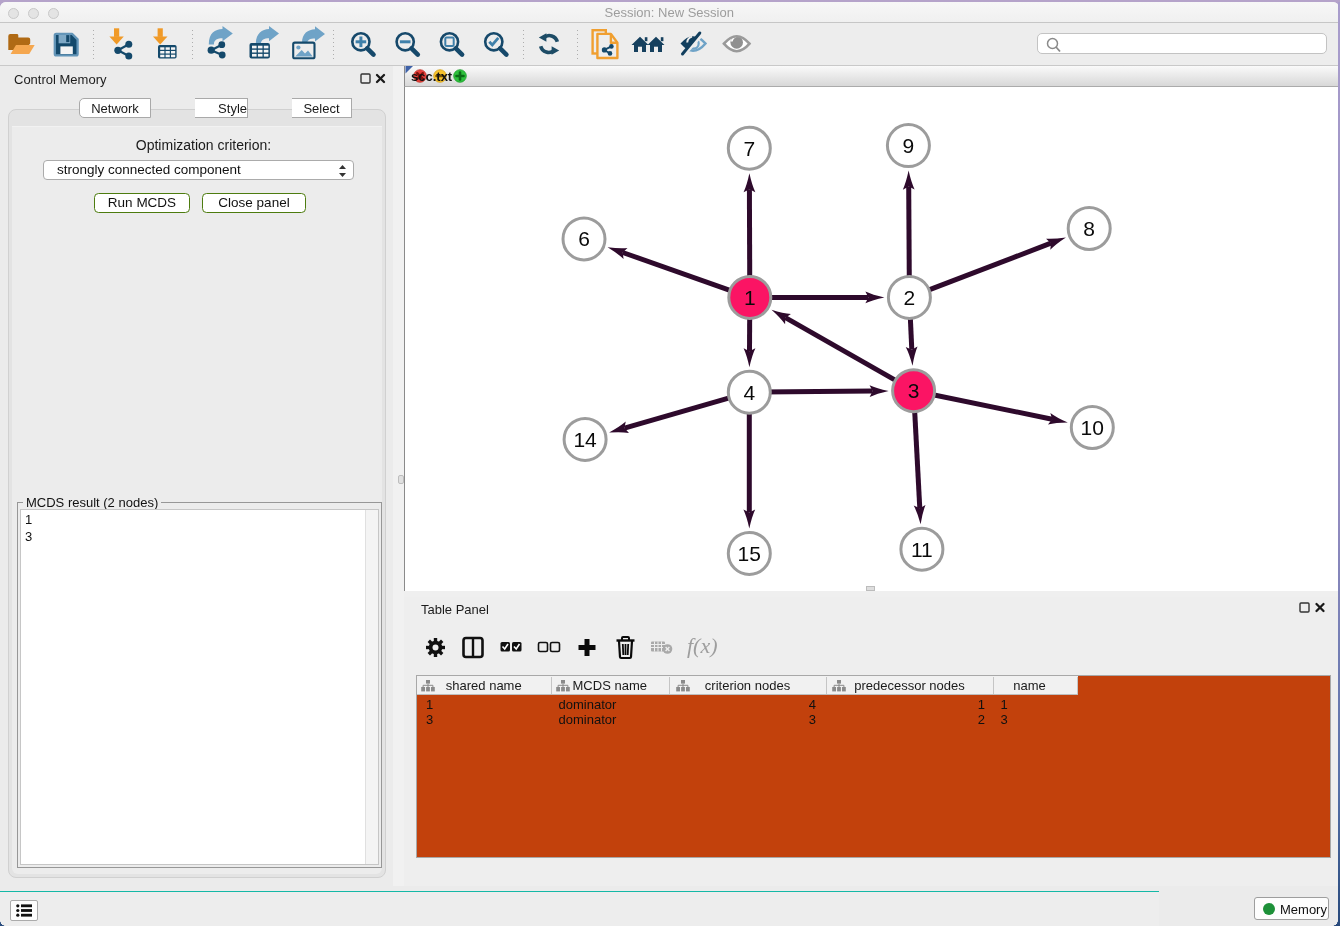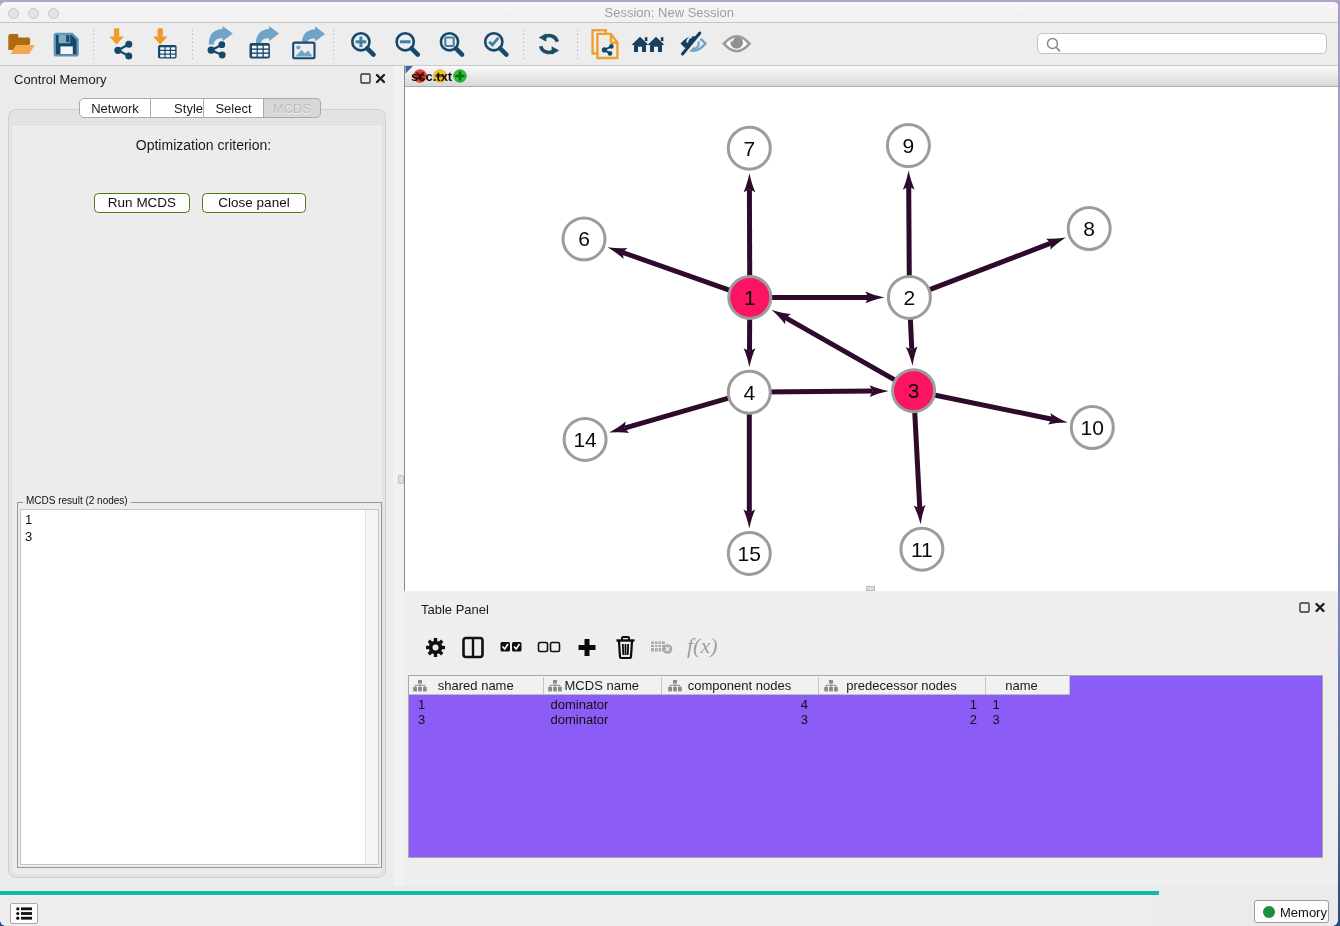--- a/index.html
+++ b/index.html
@@ -27,38 +27,38 @@
   background-size:1px 4px; }
 #search { position:absolute; left:1037px; top:10px; width:290px; height:21px;
   background:#fff; border:1px solid #c3c3c3; border-radius:5px; }
 
 #cpanel { left:0; top:66px; width:393px; height:820px; background:#ebebeb; }
 #cptitle { position:absolute; left:14px; top:6px; font-size:13px; color:#1c1c1c; }
 #cpcontent { position:absolute; left:8px; top:43px; width:378px; height:769px;
   background:#e3e3e3; border:1px solid #d0d0d0; border-radius:8px; }
 #cpinner { position:absolute; left:3px; top:16px; right:3px; bottom:3px;
   background:#ececec; border-radius:0 0 6px 6px; border-top:1px solid #f2f2f2; }
-.tabrow { position:absolute; display:flex; height:20px; }
+.tabrow { position:absolute; display:flex; height:20px;gap:44px; }
 .tab { font-size:13px; color:#1a1a1a; background:#fff; border:1px solid #a9a9a9;
   border-left:none; text-align:center; line-height:19px; }
 .tab.first { border-left:1px solid #a9a9a9; border-radius:5px 0 0 5px; }
 .tab.last { border-radius:0 5px 5px 0; }
 .tab.sel { background:#d7d7d7; color:#bcbcbc; text-shadow:0 1px 0 #f2f2f2; }
 #optlabel { position:absolute; left:7px; top:71px; width:393px; text-align:center;
   font-size:14px; color:#1a1a1a; }
 #combo { position:absolute; left:43px; top:94px; width:311px; height:20px;
   background:#fff; border:1px solid #ababab; border-radius:4px;
   font-size:13.5px; color:#111; line-height:18px; padding-left:13px; }
 .btn { position:absolute; top:127px; height:20px; background:#fff;
   border:1px solid #4d7c0f; border-radius:4.5px; font-size:13.5px; color:#111;
   text-align:center; line-height:18px; }
 #fieldset { position:absolute; left:17px; top:436px; width:365px; height:366px;
   border:1px solid #979797; background:#ececec; }
 #legend { position:absolute; left:5px; top:-8px; background:#ececec;
-  padding:0 3px; font-size:10px; color:#111; }
+  padding:0 3px; font-size:13px; color:#111; }
 #mcdswhite { position:absolute; left:2px; top:6px; right:2px; bottom:2px;
   background:#fff; border:1px solid #c6c6c6; }
 #mcdstext { position:absolute; left:4px; top:1px; font-size:13px; color:#111; line-height:17px; }
 #mcdsscroll { position:absolute; right:0px; top:0px; bottom:0px; width:13px;
   background:#f4f4f4; border-left:1px solid #e0e0e0; }
 
 #vsplit { left:393px; top:66px; width:11px; height:820px; background:#f1f1f1; }
 #vgrip { position:absolute; left:5px; top:409px; width:6px; height:9px;
   background:#e0e0e0; border:1px solid #bdbdbd; border-radius:2px; }
 
@@ -66,33 +66,33 @@
   background:linear-gradient(180deg,#fafafa,#d8d8d8);
   border-bottom:1px solid #ababab; border-left:1px solid #8a8a8a; }
 #scctitle { position:absolute; left:6px; right:0; top:3px; text-align:left;
   font-size:13px; font-weight:bold; color:#111; }
 #scccanvas { left:404px; top:87px; width:936px; height:504px; background:#fff;
   border-left:1px solid #8a8a8a; }
 #hsplit { left:404px; top:591px; width:936px; height:6px; background:#efefef; }
 
 #tpanel { left:404px; top:597px; width:936px; height:289px; background:#eeeeee; }
 #tptitle { position:absolute; left:17px; top:5px; font-size:13px; color:#1c1c1c; }
-#ttable { position:absolute; left:4px; top:78px; width:915px; height:183px;
-  background:#8b5cf6; border:1px solid #a8a8a8; }
+#ttable { position:absolute; left:12px; top:78px; width:915px; height:183px;
+  background:#c2410c; border:1px solid #a8a8a8; }
 #thead { position:absolute; left:0; top:0; width:661px; height:19px;
   background:#f1f1f1; border-bottom:1px solid #bdbdbd; }
 .hcell { position:absolute; top:0; height:19px; font-size:13px; color:#1a1a1a;
   display:flex; align-items:center; justify-content:center; }
 .hsep { position:absolute; top:1px; height:17px; width:1px; background:#c5c5c5; }
 .trow { position:absolute; font-size:13px; color:#111; }
 
 #btabs { position:absolute; left:289px; top:268px; }
 
 #statusbar { left:0; top:891px; width:1159px; height:35px; background:#ededed;
-  border-top:4px solid #14b8a6; }
+  border-top:1px solid #14b8a6; }
 #listbtn { position:absolute; left:10px; top:8px; width:28px; height:21px;
   background:#fdfdfd; border:1px solid #ababab; border-radius:2px; }
 #membtn { position:absolute; left:1254px; top:5px; width:75px; height:23px;
   background:#fdfdfd; border:1px solid #9e9e9e; border-radius:3px;
   font-size:13px; color:#111; }
 #memdot { position:absolute; left:8px; top:5px; width:12px; height:12px;
   border-radius:50%; background:#1d9038; }
 #memtxt { position:absolute; left:25px; top:4px; }
 #rightedge { left:1338.4px; top:2px; width:1.6px; height:924px; z-index:60;
   background:linear-gradient(180deg,#a99dcc 0%,#938cc0 55%,#5570a8 85%,#27497b 100%); }
@@ -290,20 +290,26 @@
   <div id="cpcontent">
       <div id="cpinner"></div>
     </div>
   <div class="tabrow" style="left:79px; top:32px;">
     <div class="tab first" style="width:72px;">Network</div>
     <div class="tab" style="width:53px;text-align:right;">Style</div>
     <div class="tab" style="width:60px;">Select</div>
     <div class="tab sel last" style="width:57px;">MCDS</div>
   </div>
   <div id="optlabel">Optimization criterion:</div>
+  <div id="combo">strongly connected component
+    <svg width="11" height="14" style="position:absolute;right:5px;top:3px;" viewBox="0 0 11 14">
+      <path d="M2 5 L5.5 1 L9 5 Z" fill="#333"></path>
+      <path d="M2 9 L5.5 13 L9 9 Z" fill="#333"></path>
+    </svg>
+  </div>
   <div class="btn" style="left:94px; width:96px;">Run MCDS</div>
   <div class="btn" style="left:202px; width:104px;">Close panel</div>
   <div id="fieldset">
     <div id="legend">MCDS result (2 nodes)</div>
     <div id="mcdswhite">
       <div id="mcdstext">1<br>3</div>
       <div id="mcdsscroll"></div>
     </div>
   </div>
 </div>
@@ -497,21 +503,21 @@
               <rect x="5.1" y="7" width="3.8" height="4.4"></rect>
               <rect x="10" y="7" width="3.8" height="4.4"></rect>
             </g>
             <g stroke="#8a8a8a" stroke-width="1">
               <line x1="7" y1="3.6" x2="7" y2="7"></line>
               <line x1="2.1" y1="5.3" x2="11.9" y2="5.3"></line>
               <line x1="2.1" y1="5.3" x2="2.1" y2="7"></line>
               <line x1="11.9" y1="5.3" x2="11.9" y2="7"></line>
             </g>
           </svg>
-          <span>component nodes</span>
+          <span>criterion nodes</span>
         </div>
         <div class="hcell" style="left:409px;width:167px;">
           <svg width="14" height="12" viewBox="0 0 14 12" style="position:absolute;left:6px;top:4px;">
             <g fill="#8a8a8a">
               <rect x="5" y="0" width="4" height="3.6"></rect>
               <rect x="0.2" y="7" width="3.8" height="4.4"></rect>
               <rect x="5.1" y="7" width="3.8" height="4.4"></rect>
               <rect x="10" y="7" width="3.8" height="4.4"></rect>
             </g>
             <g stroke="#8a8a8a" stroke-width="1">

